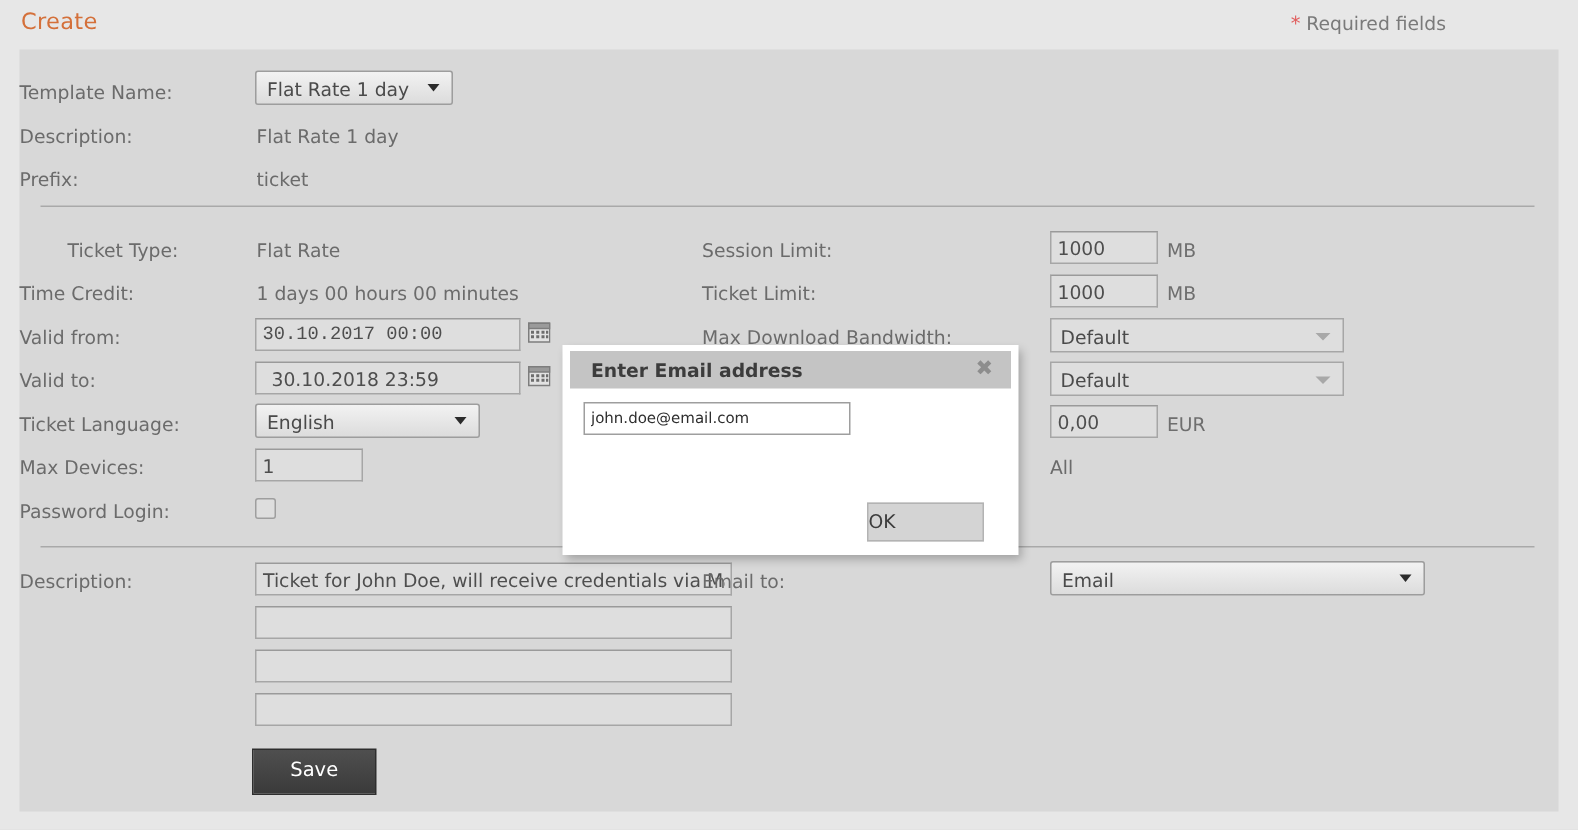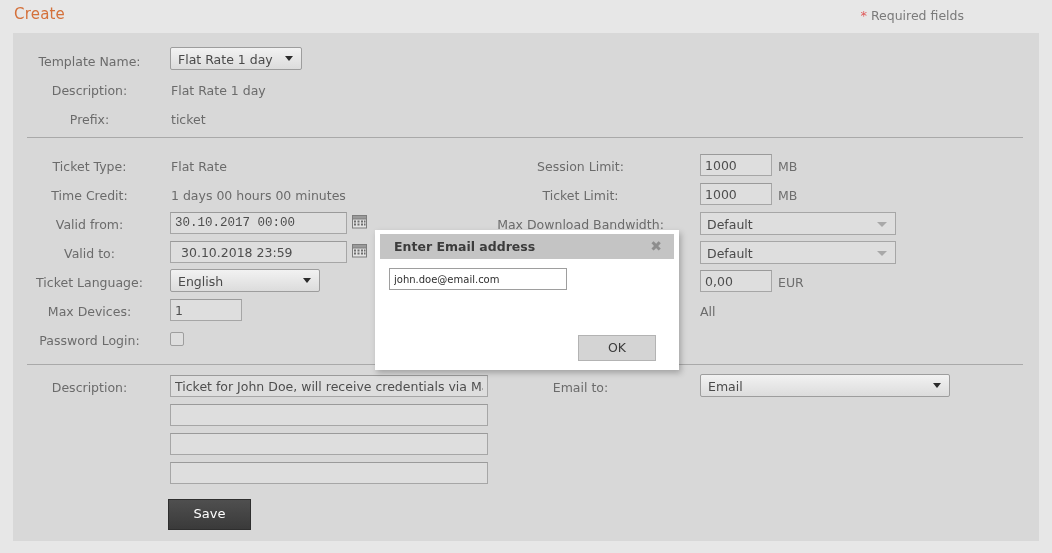--- a/index.html
+++ b/index.html
@@ -58,21 +58,21 @@
     background: #a9a9a9;
   }
   #div1 { top: 104px; }
   #div2 { top: 331px; }
 
   
   .fld-label {
     position: absolute;
     font-size: 12.5px;
     color: #6b6b6b;
-    text-align: center;
+    text-align: left;
     white-space: nowrap;
   }
   .fld-static {
     position: absolute;
     font-size: 12.5px;
     color: #6b6b6b;
     white-space: nowrap;
   }
   .unit {
     position: absolute;
@@ -222,21 +222,20 @@
   .modal-ok {
     position: absolute;
     left: 203px; top: 105px;
     width: 78px; height: 26px;
     box-sizing: border-box;
     background: #d4d4d4;
     border: 1px solid #b3b3b3;
     font-family: "DejaVu Sans", "Liberation Sans", sans-serif;
     font-size: 12.5px;
     color: #3c3c3c;
-    text-align: center;
     line-height: 24px;
     cursor: pointer;
   }
 </style>
 </head>
 <body>
 
 <div id="screen">
 
   <div class="page-header">
@@ -257,21 +256,21 @@
       <span class="sv">Flat Rate 1 day</span>
       <span class="arw"></span>
     </div>
 
     <div class="fld-label" style="left:0px; top:50px; width:153px;">Description:</div>
     <div class="fld-static" style="left:158px; top:50px;">Flat Rate 1 day</div>
 
     <div class="fld-label" style="left:0px; top:79px; width:153px;">Prefix:</div>
     <div class="fld-static" style="left:158px; top:79px;">ticket</div>
 
-    <div class="fld-label" style="left:0px; top:126px; width:153px;">Ticket Type:</div>
+    <div class="fld-label" style="left:0px; top:126px; width:153px;padding-left:32px;">Ticket Type:</div>
     <div class="fld-static" style="left:158px; top:126px;">Flat Rate</div>
 
     <div class="fld-label" style="left:0px; top:155px; width:153px;">Time Credit:</div>
     <div class="fld-static" style="left:158px; top:155px;">1 days 00 hours 00 minutes</div>
 
     <div class="fld-label" style="left:0px; top:184px; width:153px;">Valid from:</div>
     <input class="txt" style="left: 157px; top: 179px; width: 177px; font-family: Liberation Mono, monospace;" value="30.10.2017 00:00">
     <svg class="cal-icon" style="left:339px; top:181px;" viewBox="0 0 15 15">
       <rect x="0.5" y="1.5" width="14" height="12.5" fill="#e2e2e2" stroke="#7d7d7d"></rect>
       <rect x="0.5" y="1.5" width="14" height="3.5" fill="#9a9a9a" stroke="#7d7d7d"></rect>

